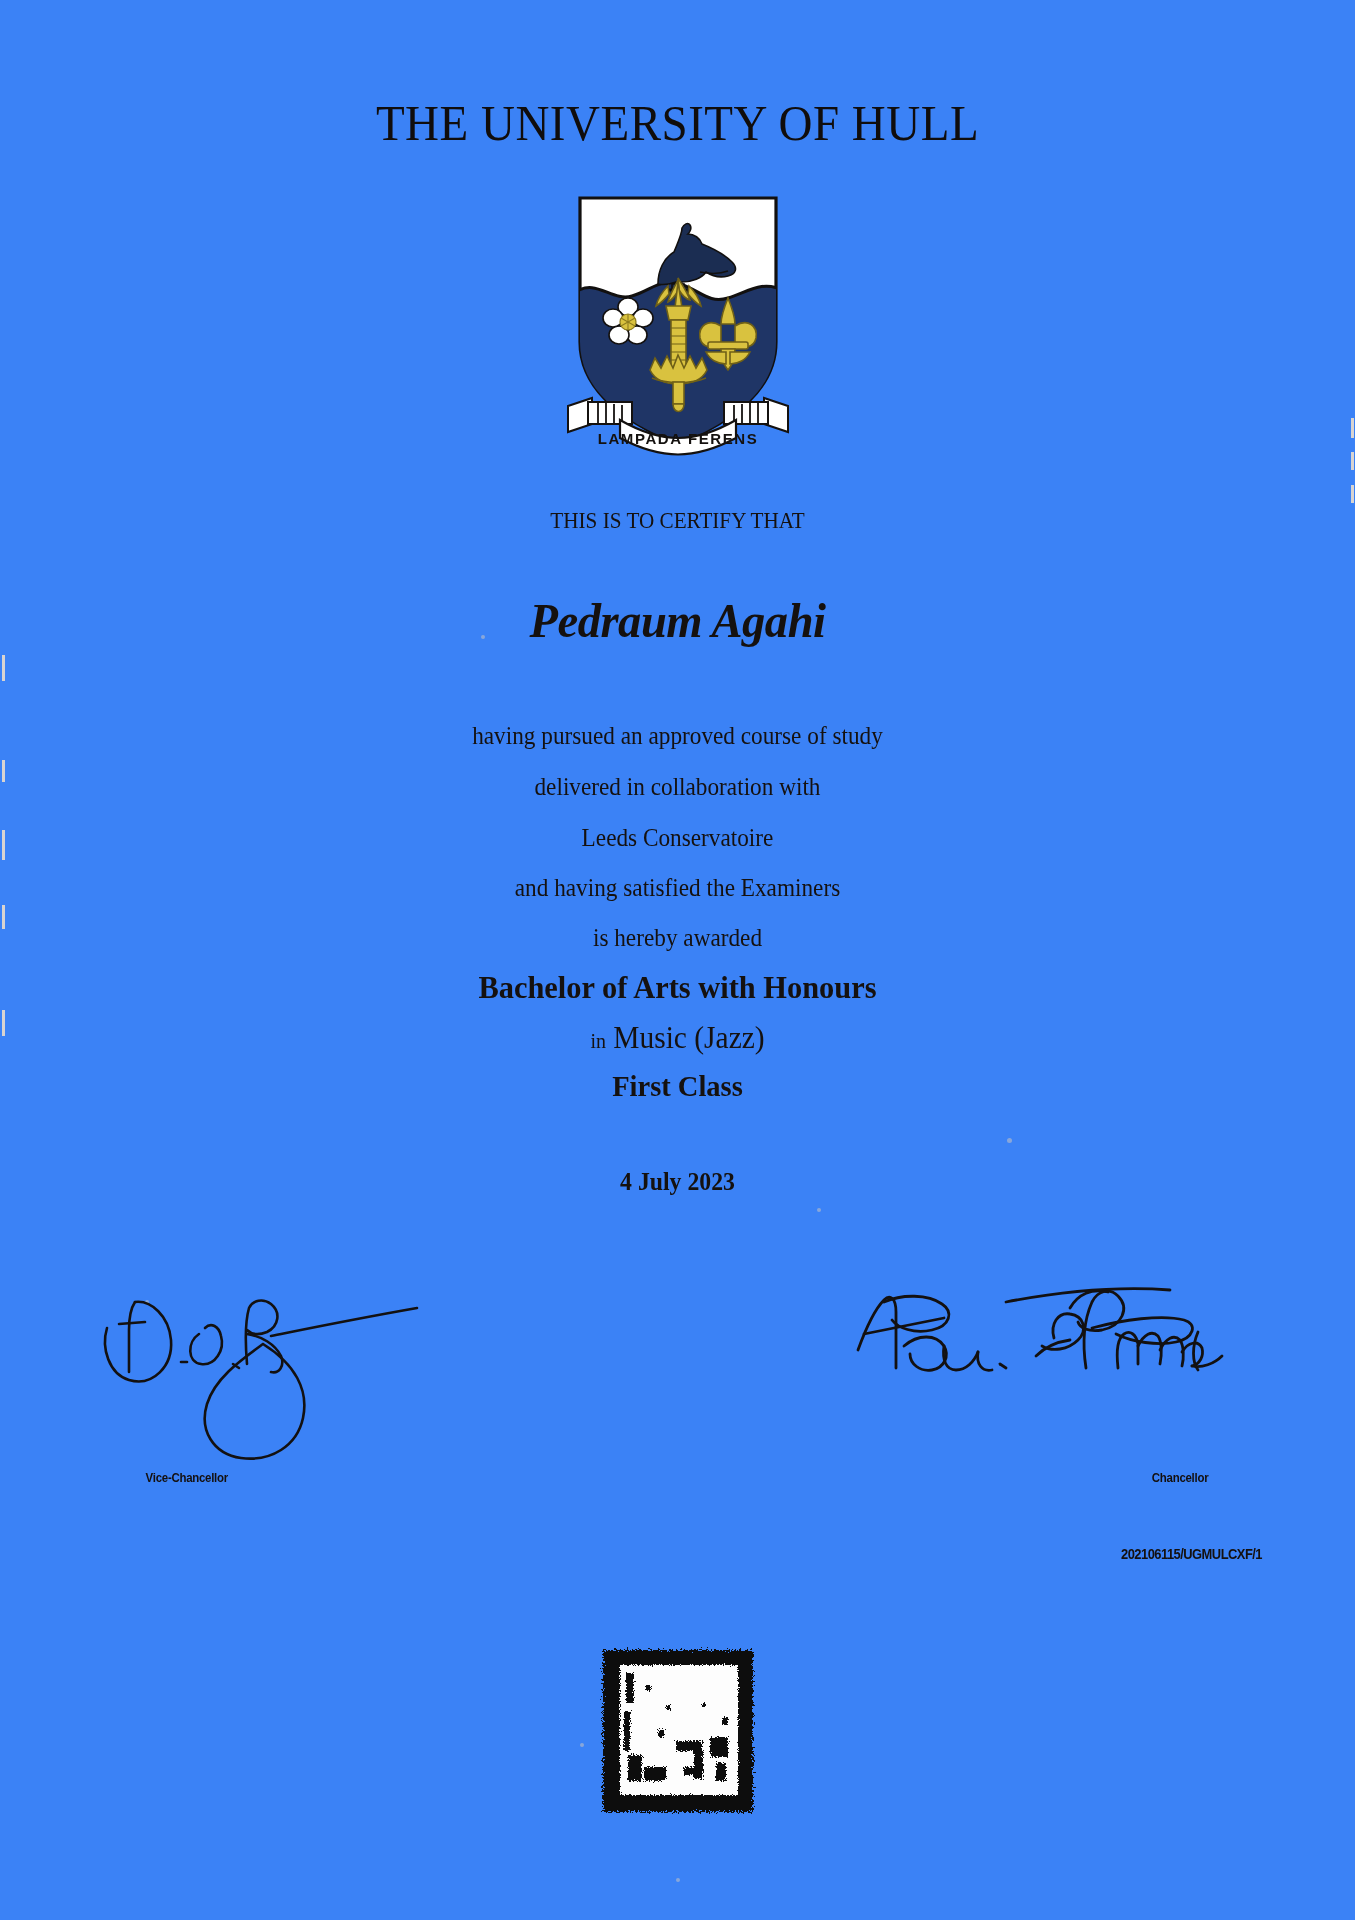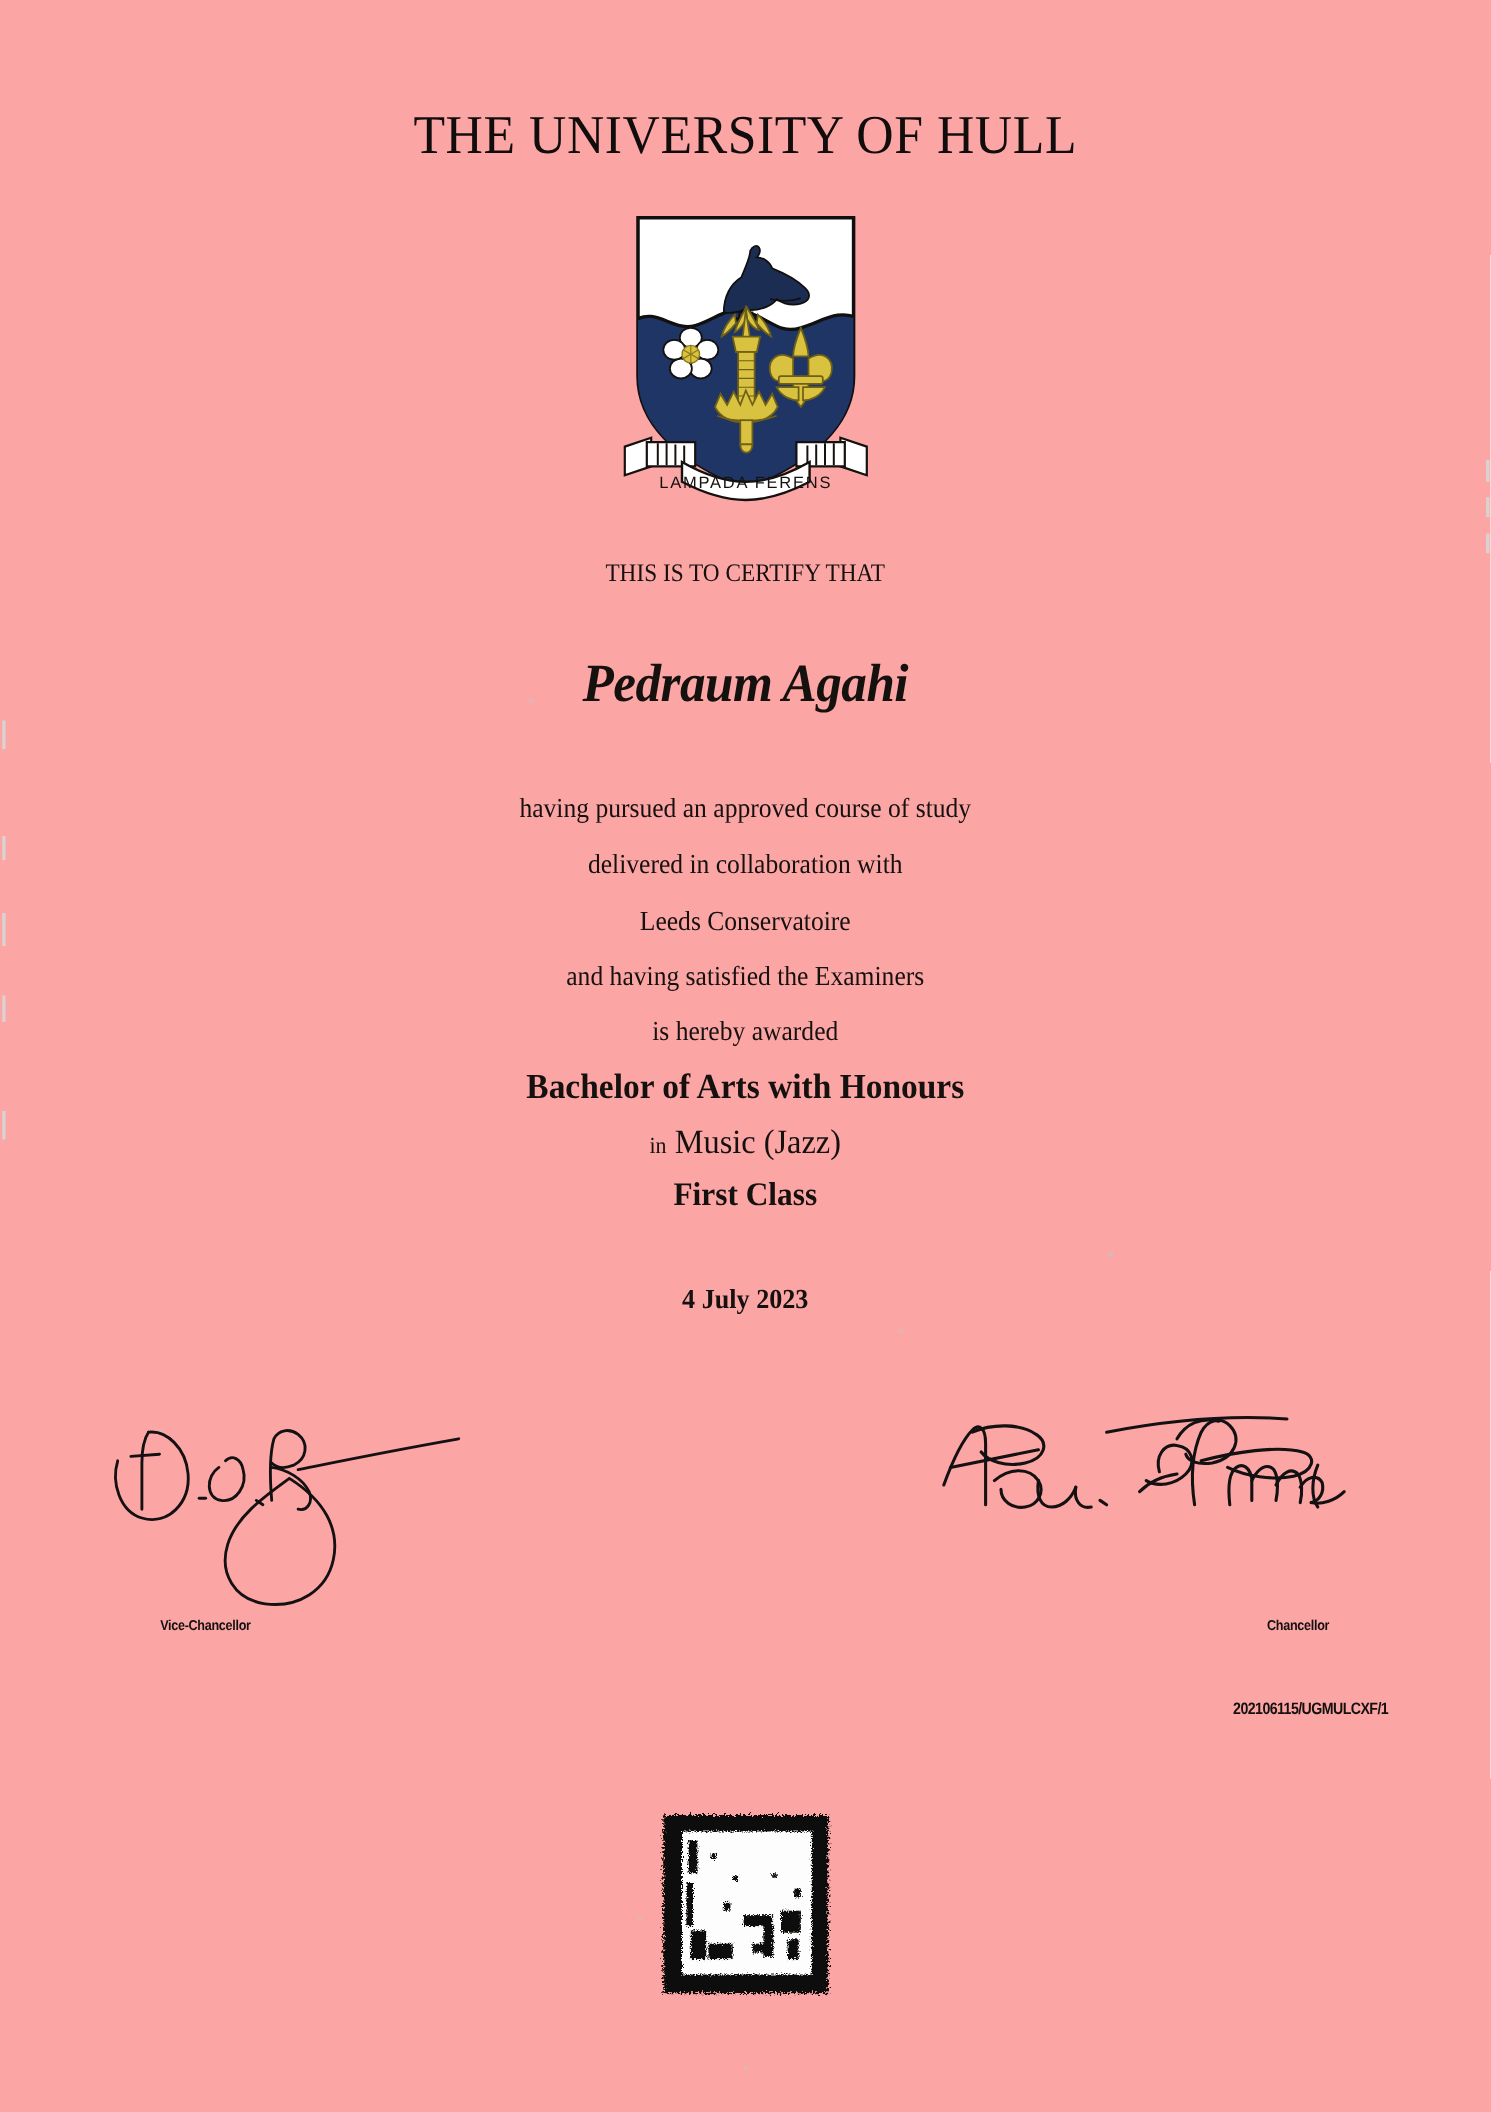--- a/index.html
+++ b/index.html
@@ -12,21 +12,21 @@
     height: 1920px;
     position: relative;
     overflow: hidden;
     font-family: "Liberation Serif", "DejaVu Serif", serif;
     color: #15110f;
   }
 
   .page {
     position: absolute;
     inset: 0;
-    background: #fca5a5;
+    background: #3b82f6;
   }
 
   
   .speck {
     position: absolute;
     background: #c9c5c2;
     border-radius: 50%;
     opacity: .55;
   }
   .edge-mark {
@@ -50,20 +50,21 @@
   }
 
   
   .crest {
     position: absolute;
     top: 192px;
     left: 50%;
     transform: translateX(-50%);
     width: 232px;
     height: 270px;
+    font-weight: bold;
   }
 
   
   .certify {
     position: absolute;
     top: 508px;
     left: 0;
     width: 1355px;
     text-align: center;
     font-size: 23px;

